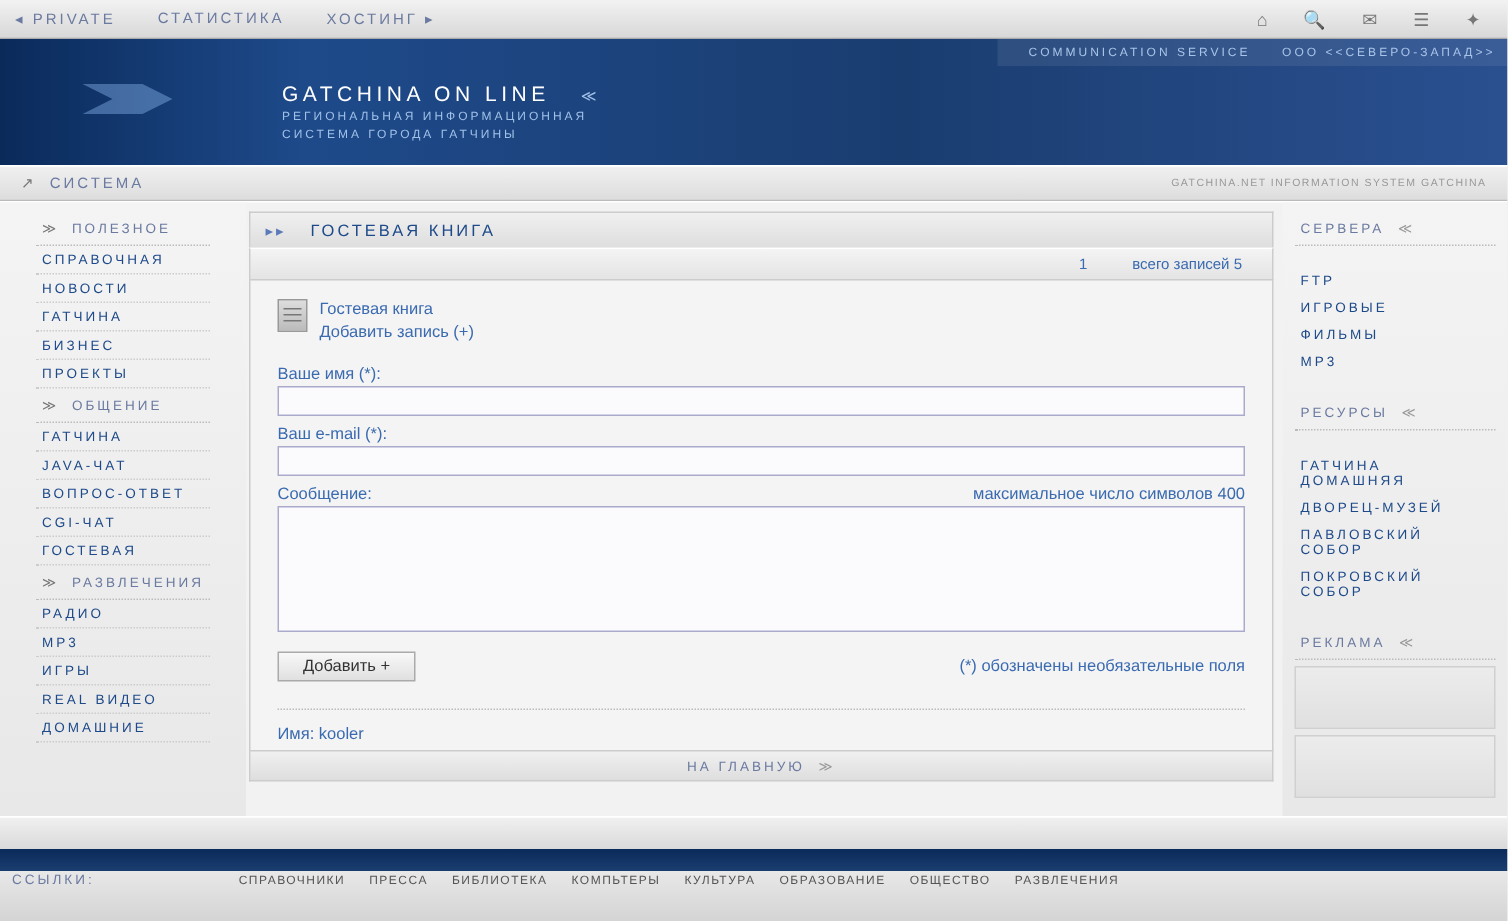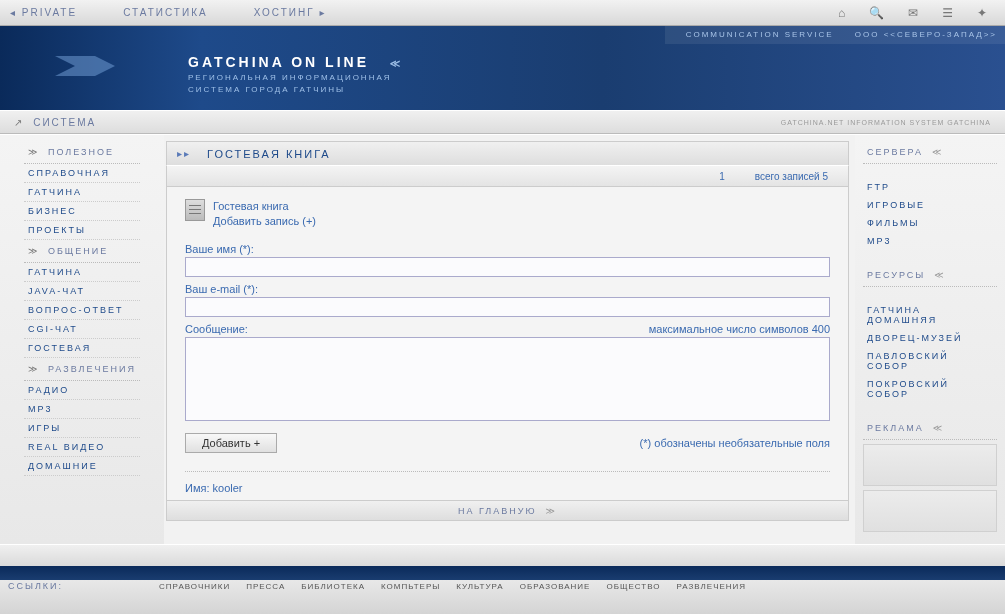--- a/index.html
+++ b/index.html
@@ -1,26 +1,26 @@
 <!DOCTYPE html>
 <html><head>
 <meta charset="utf-8">
 <style>
 *{margin:0;padding:0;box-sizing:border-box;font-family:Verdana,Arial,sans-serif}
 body{background:#e8e8e8;font-size:10px}
 .page{width:1005px;height:614px;margin:0;background:#fff;position:relative}
 .topbar{height:26px;background:linear-gradient(#f2f2f2,#d8d8d8);border-bottom:1px solid #aaa;display:flex;align-items:center;padding:0 10px}
-.topbar-l{display:flex;gap:46px;flex:1;color:#6b7aa0;letter-spacing:2px;font-size:10px}
+.topbar-l{display:flex;gap:28px;flex:1;color:#6b7aa0;letter-spacing:2px;font-size:10px}
 .topbar-l a{color:#6b7aa0;text-decoration:none}
 .topbar-r{display:flex;gap:24px;padding-right:8px}
 .topbar-r span{color:#777;font-size:12px;cursor:pointer}
 .arrow-r{color:#6b7aa0}
 .banner{height:84px;background:linear-gradient(90deg,#0a2a5a 0%,#1e4a8a 20%,#1a3d70 60%,#2a5090 100%);position:relative;overflow:hidden;color:#fff}
 .banner-stripe{position:absolute;right:0;top:0;width:340px;height:18px;background:rgba(255,255,255,.08);font-size:8px;color:#a8c4e8;letter-spacing:2px;padding:4px 8px;text-align:right}
-.banner-title{position:absolute;left:188px;top:28px;color:#fff;letter-spacing:3px;font-size:14px;font-weight:bold}
+.banner-title{position:absolute;left:188px;top:28px;color:#fff;letter-spacing:3px;font-size:14px;font-weight:normal}
 .banner-sub{position:absolute;left:188px;top:46px;color:#9fc0e8;letter-spacing:2px;font-size:8px;line-height:12px}
 .banner-arrow{position:absolute;left:55px;top:25px;width:60px;height:30px;opacity:.8}
 .banner-arrow svg{width:100%;height:100%}
 .sysbar{height:24px;background:linear-gradient(#f0f0f0,#ddd);border-top:1px solid #fff;border-bottom:1px solid #bbb;display:flex;align-items:center;padding:0 14px;color:#6b7aa0;letter-spacing:2px;font-size:10px}
 .sysbar-r{margin-left:auto;color:#999;font-size:7px;letter-spacing:1px}
 .midwrap{display:flex;height:410px;background:#f2f2f2;border-top:1px solid #fff}
 .leftcol{width:164px;background:linear-gradient(#f4f4f4,#e8e8e8);padding:6px 24px;overflow:hidden}
 .lc-header{color:#6b7aa0;letter-spacing:2px;font-size:9px;padding:6px 4px;border-bottom:1px dotted #bbb}
 .lc-chev{color:#777;margin-right:4px}
 .lc-item{color:#1e4a8a;letter-spacing:2px;font-size:9px;padding:4px 4px;cursor:pointer;border-bottom:1px dotted #ccc}
@@ -100,20 +100,21 @@
 
   <div class="sysbar">
     <span class="lc-chev">↗</span>&nbsp;<span>СИСТЕМА</span>
     <span class="sysbar-r">GATCHINA.NET  INFORMATION  SYSTEM  GATCHINA</span>
   </div>
 
   <div class="midwrap">
     <div class="leftcol">
       <div class="lc-header"><span class="lc-chev">≫</span> <span>ПОЛЕЗНОЕ</span></div>
       <div class="lc-item">СПРАВОЧНАЯ</div>
+      <div class="lc-item">НОВОСТИ</div>
       <div class="lc-item">ГАТЧИНА</div>
       <div class="lc-item">БИЗНЕС</div>
       <div class="lc-item">ПРОЕКТЫ</div>
       <div class="lc-header"><span class="lc-chev">≫</span> <span>ОБЩЕНИЕ</span></div>
       <div class="lc-item">ГАТЧИНА</div>
       <div class="lc-item">JAVA-ЧАТ</div>
       <div class="lc-item">ВОПРОС-ОТВЕТ</div>
       <div class="lc-item">CGI-ЧАТ</div>
       <div class="lc-item">ГОСТЕВАЯ</div>
       <div class="lc-header"><span class="lc-chev">≫</span> <span>РАЗВЛЕЧЕНИЯ</span></div>

